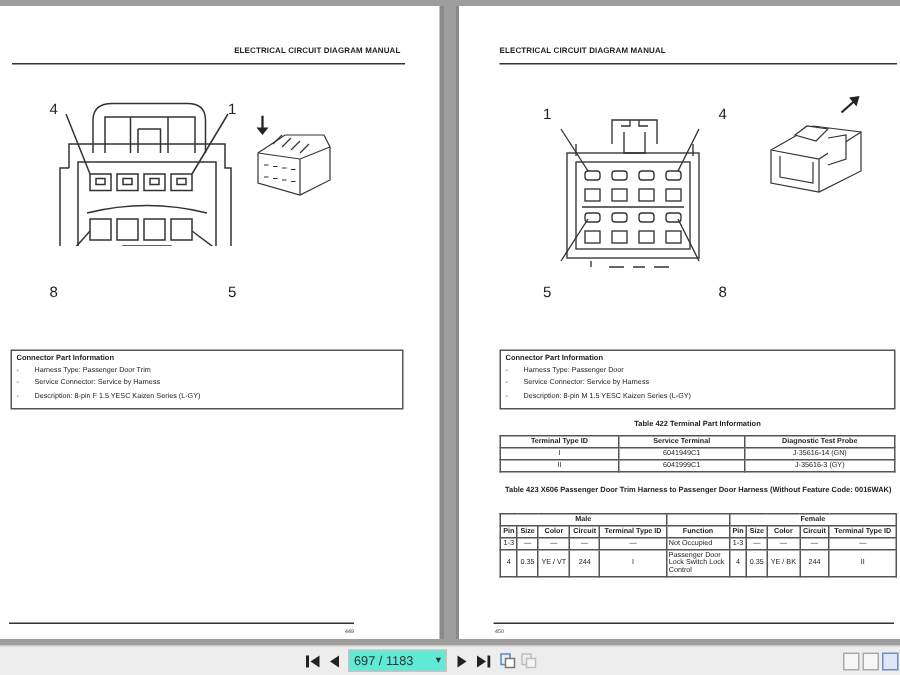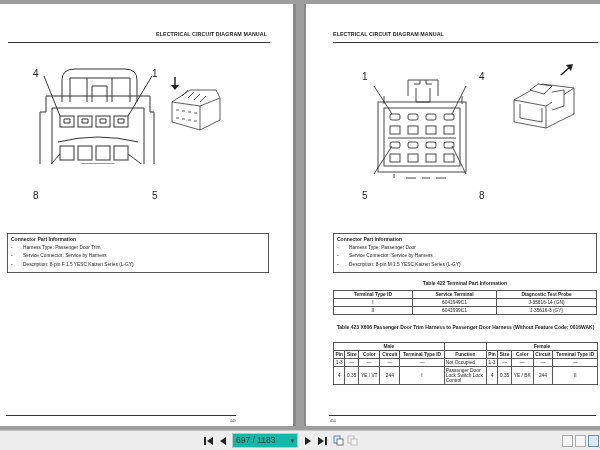--- a/index.html
+++ b/index.html
@@ -40,21 +40,21 @@
   td, th { border: 0.8px solid #555; text-align: center; padding: 1px; font-weight: normal; }
   th { font-weight: bold; }
 
   .t422 { left: 27px; top: 286px; width: 264px; }
   .t422 td, .t422 th { height: 7.5px; }
   .t423 { left: 27px; top: 338px; width: 265px; }
   .t423 th { height: 7px; }
 
   .toolbar { position: absolute; left: 0; top: 430px; width: 600px; height: 20px; background: #ededed; border-top: 1px solid #c8c8c8; }
   .tb-btn { position: absolute; top: 3px; height: 14px; font-size: 10px; color: #222; line-height: 14px; cursor: pointer; }
-  .page-input { position: absolute; left: 200px; top: 2px; width: 96px; height: 15px; background: #14b8a6; border: 1px solid #c4c4c4; font-size: 8.5px; line-height: 13px; padding-left: 3px; color: #333; }
+  .page-input { position: absolute; left: 200px; top: 2px; width: 96px; height: 15px; background: #5eead4; border: 1px solid #c4c4c4; font-size: 8.5px; line-height: 13px; padding-left: 3px; color: #333; }
   .page-input .drop { position: absolute; right: 3px; top: 0; font-size: 7px; }
   .view-icon { position: absolute; top: 4px; width: 11px; height: 12px; border: 1px solid #aaa; background: #f6f6f6; }
   .view-icon.active { border-color: #6b8fc0; background: #dce8f7; }
 </style>
 </head>
 <body>
 
 <div class="viewer">
 
   <div class="page left">

